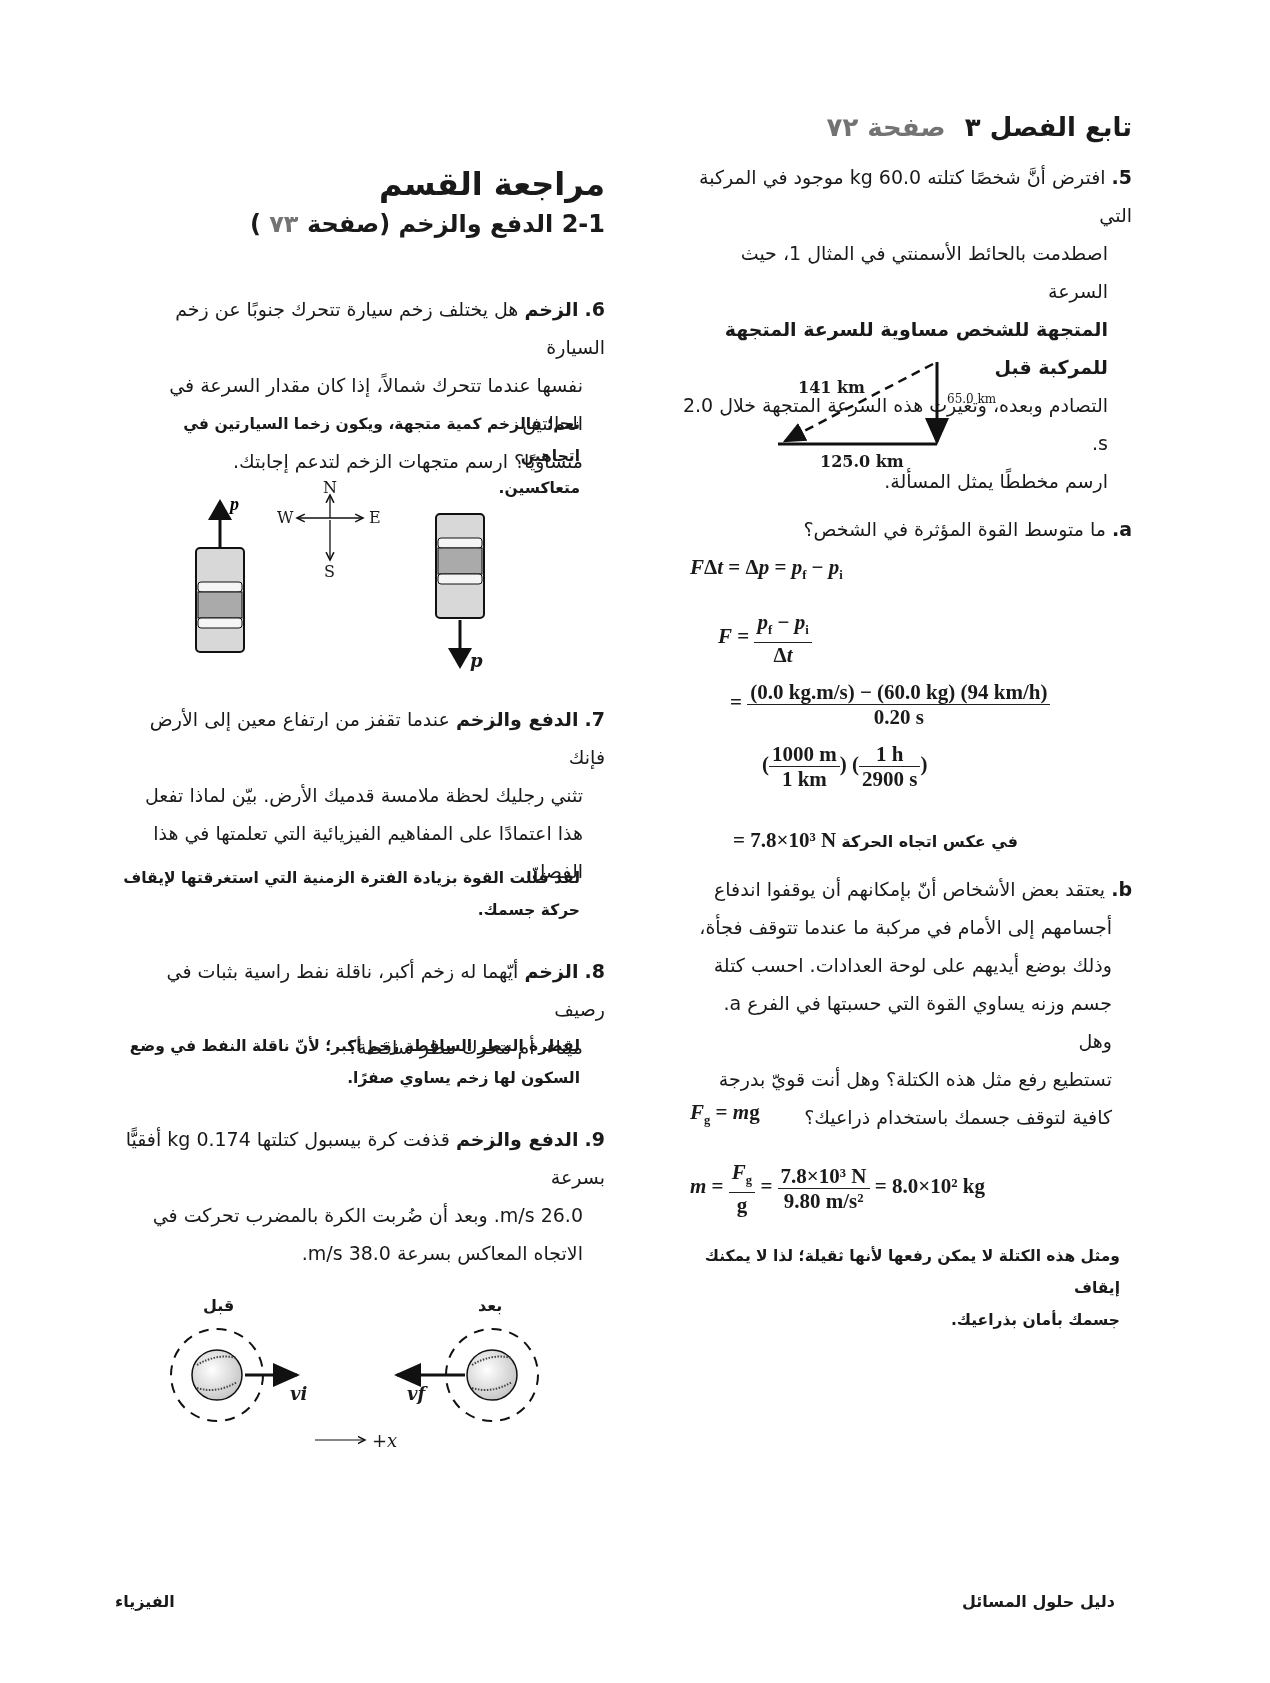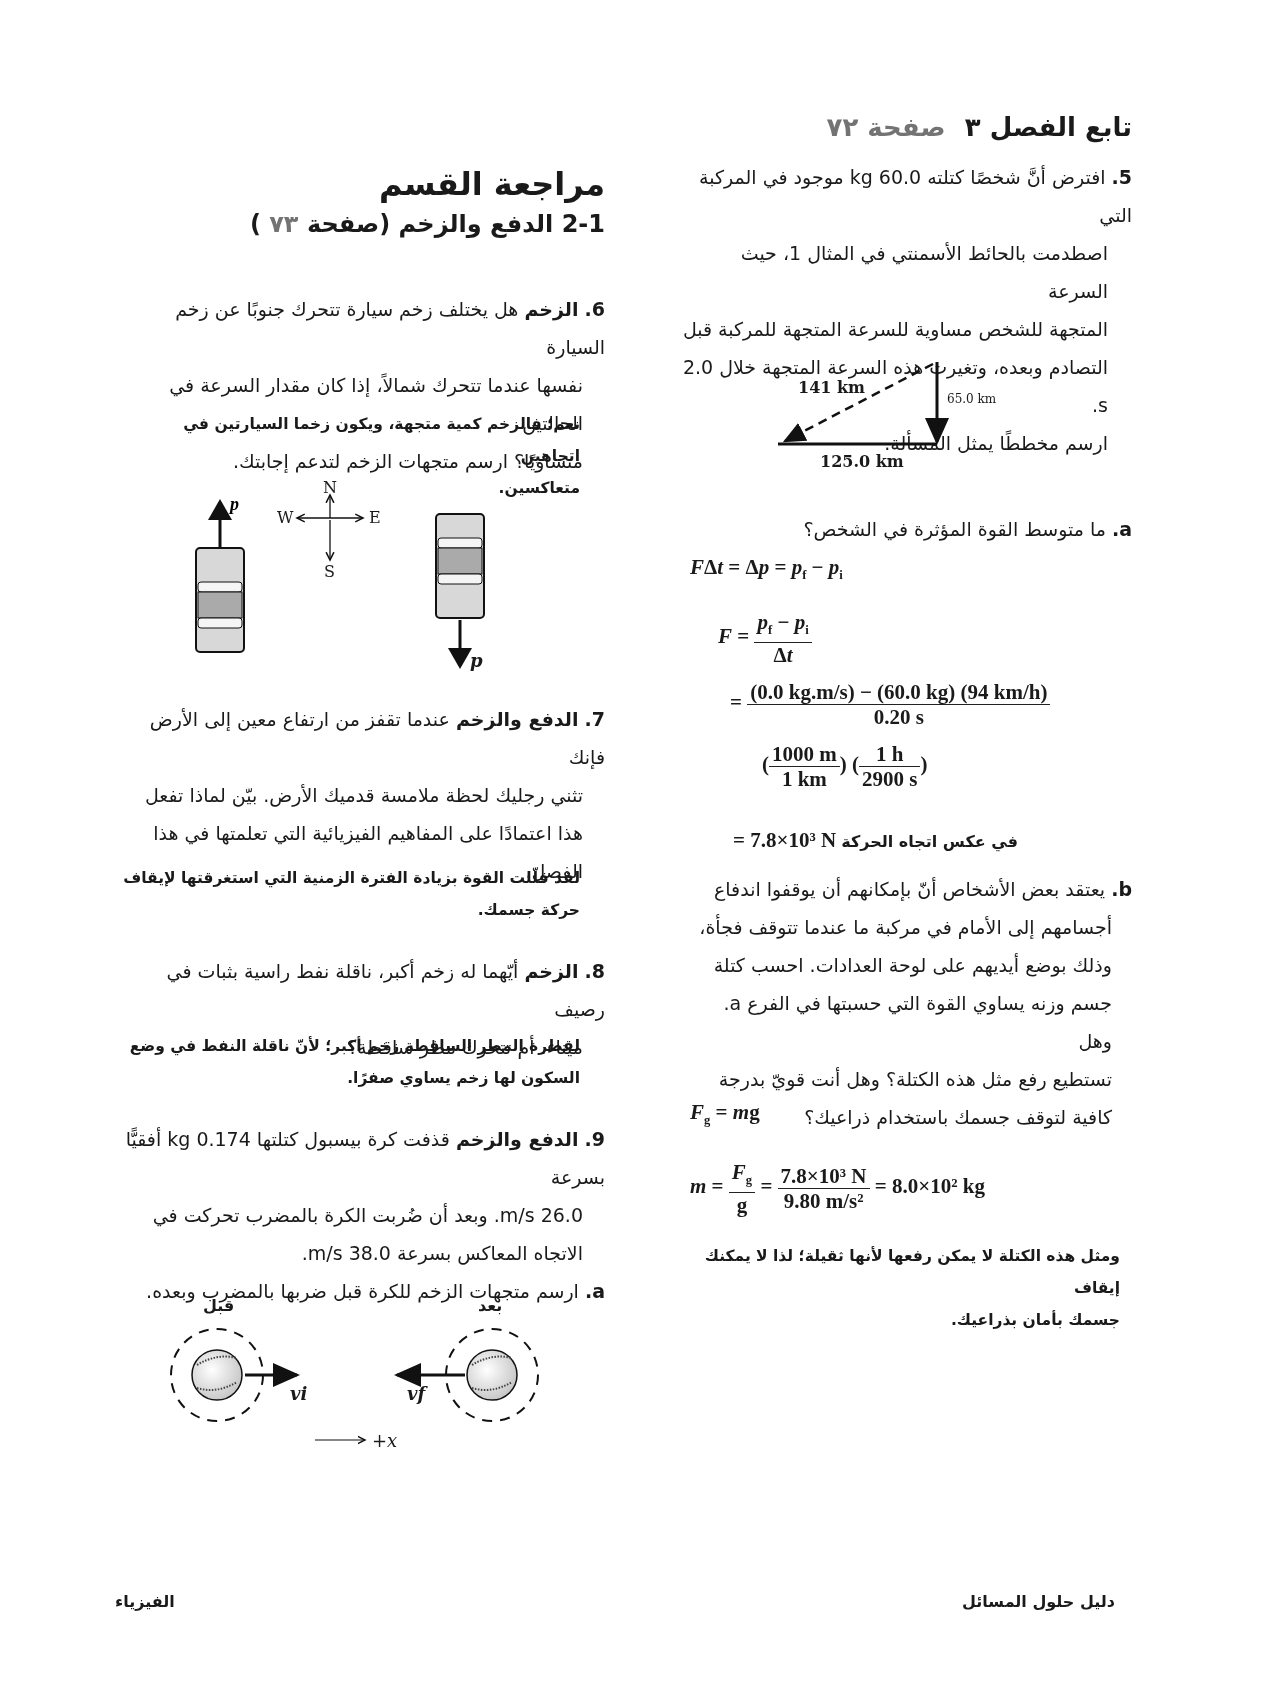--- a/index.html
+++ b/index.html
@@ -30,21 +30,21 @@
 <div class="abs rtl ar" style="right:665px; top:165px; font-size:32px; font-weight:bold;">مراجعة القسم</div>
 <div class="abs rtl ar" style="right:665px; top:210px; font-size:24px; font-weight:bold;">
   <span>2-1 الدفع والزخم (صفحة</span>
   <span class="blue">٧٣</span>
   <span>)</span>
 </div>
 
 <div class="abs rtl ar q" style="right:138px; top:158px; width:450px;">
   <div><b>5.</b> <span>افترض أنَّ شخصًا كتلته 60.0 kg موجود في المركبة التي</span></div>
   <div style="margin-right:24px;">اصطدمت بالحائط الأسمنتي في المثال 1، حيث السرعة</div>
-  <div style="margin-right:24px;">المتجهة للشخص مساوية للسرعة المتجهة للمركبة قبل</div>
+  <div style="margin-right:24px;font-weight:bold;">المتجهة للشخص مساوية للسرعة المتجهة للمركبة قبل</div>
   <div style="margin-right:24px;">التصادم وبعده، وتغيرت هذه السرعة المتجهة خلال 2.0 s.</div>
   <div style="margin-right:24px;">ارسم مخططًا يمثل المسألة.</div>
 </div>
 
 <svg class="abs" style="left:760px; top:350px;" width="280" height="120">
   <defs>
     <marker id="ah" markerWidth="10" markerHeight="10" refX="8" refY="5" orient="auto">
       <path d="M0,1 L9,5 L0,9 Z" fill="#111"></path>
     </marker>
   </defs>
@@ -169,21 +169,20 @@
 </div>
 <div class="abs rtl ans" style="right:690px; top:1030px; width:460px;">
   <div>لقطرة المطر الساقطة زخم أكبر؛ لأنّ ناقلة النفط في وضع</div>
   <div>السكون لها زخم يساوي صفرًا.</div>
 </div>
 
 <div class="abs rtl ar q" style="right:665px; top:1120px; width:480px;">
   <div><b>9.</b> <b>الدفع والزخم</b> <span>قذفت كرة بيسبول كتلتها 0.174 kg أفقيًّا بسرعة</span></div>
   <div style="margin-right:22px;">26.0 m/s. وبعد أن ضُربت الكرة بالمضرب تحركت في</div>
   <div style="margin-right:22px;">الاتجاه المعاكس بسرعة 38.0 m/s.</div>
-  <div><b>a.</b> <span>ارسم متجهات الزخم للكرة قبل ضربها بالمضرب وبعده.</span></div>
 </div>
 
 <svg class="abs" style="left:165px; top:1320px;" width="380" height="130">
   <defs>
     <marker id="ah4" markerWidth="10" markerHeight="10" refX="8" refY="5" orient="auto">
       <path d="M0,1 L9,5 L0,9 Z" fill="#111"></path>
     </marker>
     <marker id="ah5" markerWidth="8" markerHeight="8" refX="6" refY="4" orient="auto">
       <path d="M0,1 L6,4 L0,7" fill="none" stroke="#111" stroke-width="1.2"></path>
     </marker>

